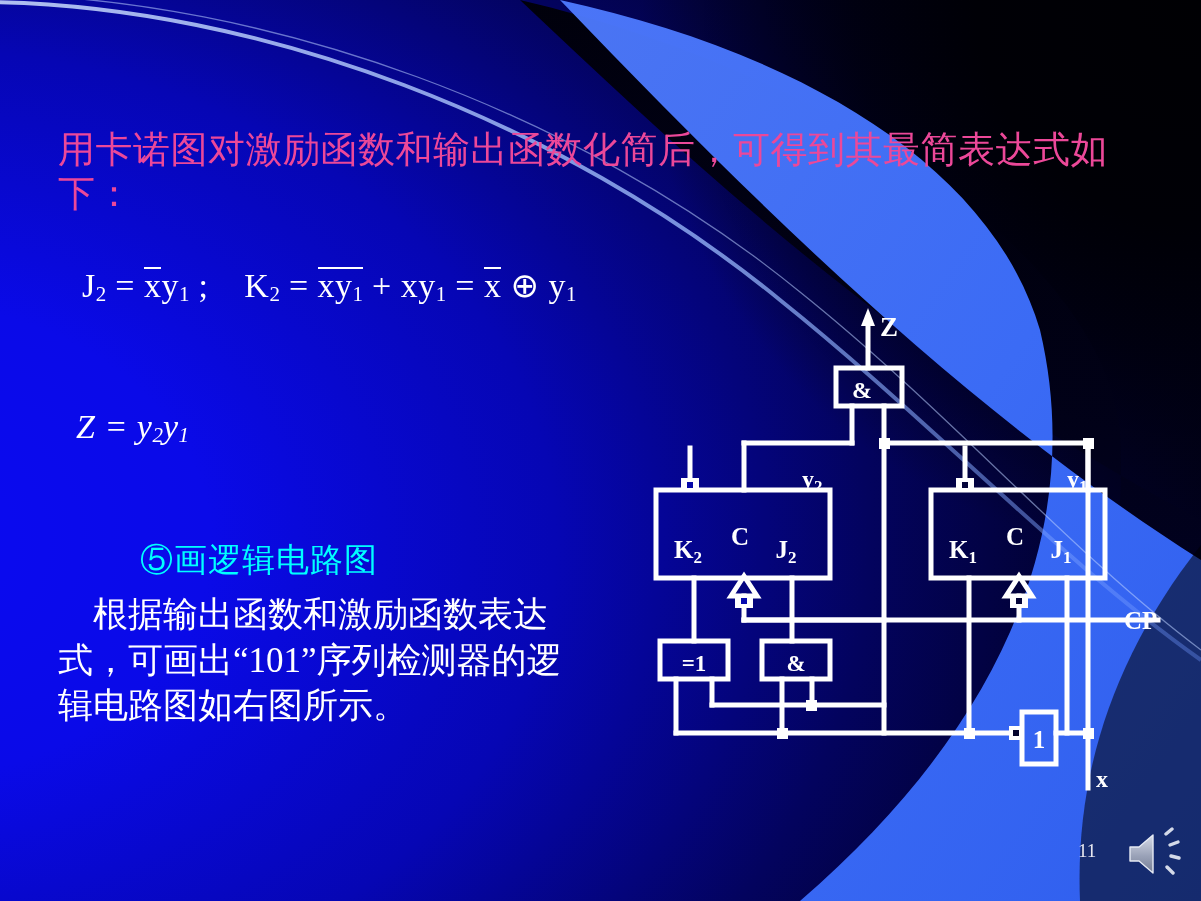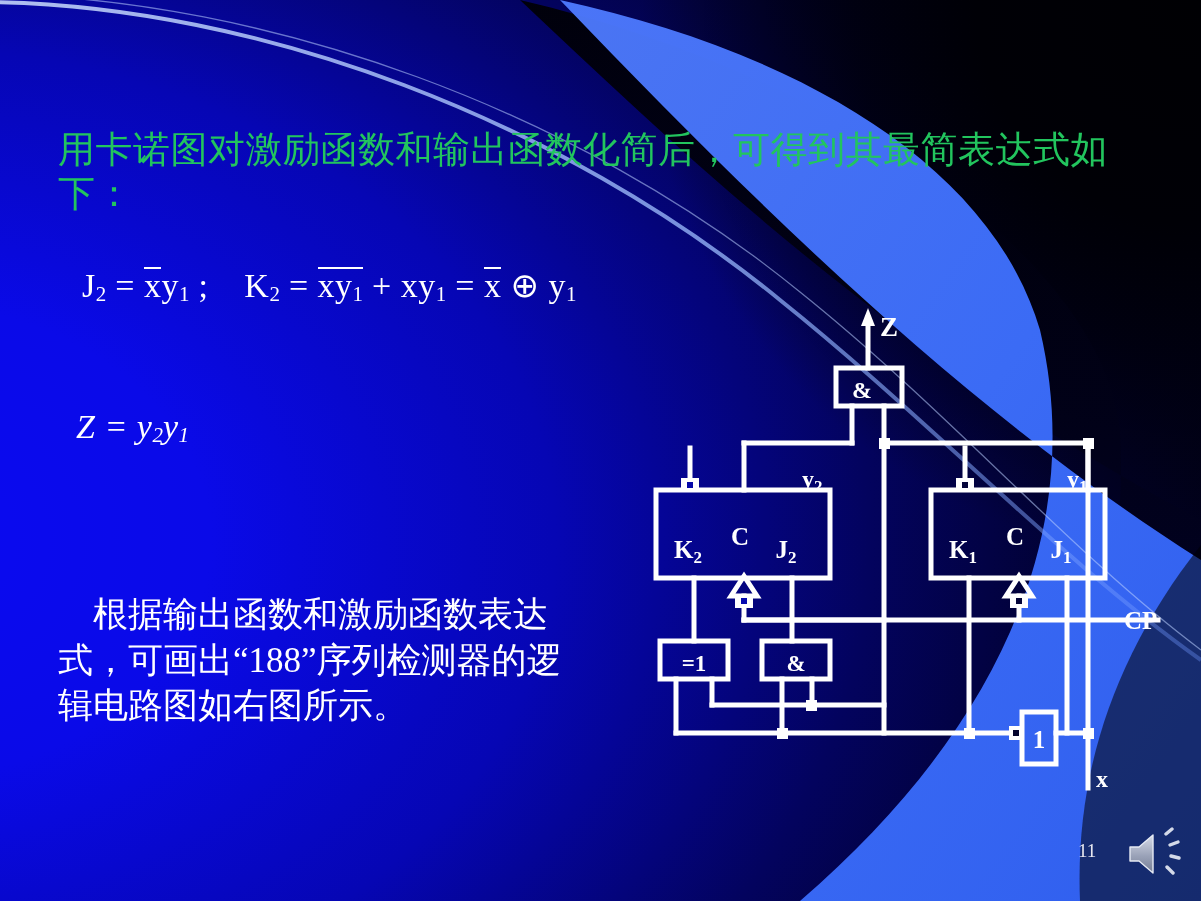--- a/index.html
+++ b/index.html
@@ -13,21 +13,21 @@
   .bg-base{position:absolute;inset:0;
     background:
       radial-gradient(ellipse 1500px 1100px at -10% 60%, #0a0af2 0%, #0a0ae8 22%, #0606b4 45%, #03035e 66%, #01012a 82%, #000008 100%);
   }
   .bg-dark-tr{position:absolute;top:0;right:0;width:620px;height:560px;
     background:radial-gradient(ellipse 560px 560px at 100% 0%, #000003 0%, #000006 40%, rgba(0,0,12,0.85) 62%, rgba(2,2,40,0.0) 100%);
   }
   .bg-wedge{position:absolute;inset:0;}
 
   
-  .txt{position:absolute;color:#22c55e;white-space:pre;}
+  .txt{position:absolute;color:#ec4899;white-space:pre;}
   .para1{left:58px;top:128px;width:1110px;font-size:37px;line-height:1.18;
          white-space:normal;letter-spacing:.5px;}
   .eq{position:absolute;color:#ffffff;font-size:34px;white-space:pre;letter-spacing:.5px;text-align:right;}
   .eq1{left:82px;top:265px;}
   .eq2{left:82px;top:345px;}
   .eq3{left:76px;top:408px;font-style:italic;}
   .sub{font-size:21px;vertical-align:-4px;letter-spacing:0;}
   .ovl{border-top:2px solid #fff;padding-top:1px;display:inline-block;line-height:.95;}
   .heading5{position:absolute;left:140px;top:538px;font-size:33px;color:#00ffff;
             letter-spacing:1px;white-space:nowrap;}
@@ -77,22 +77,23 @@
     <path d="M -10 -6 C 270 -2 580 112 800 292 C 950 412 1070 552 1201 650" fill="none" stroke="#b9d0ff" stroke-width="1.3" opacity="0.55"></path>
   </svg>
 
   <div class="txt para1">用卡诺图对激励函数和输出函数化简后，可得到其最简表达式如下：</div>
 
   <div class="eq eq1">J<span class="sub">2</span> = <span class="ovl">x</span>y<span class="sub">1</span> ;&nbsp;&nbsp;&nbsp; K<span class="sub">2</span> = <span class="ovl">x</span><span class="ovl">y<span class="sub">1</span></span> + xy<span class="sub">1</span> = <span class="ovl">x</span> ⊕ y<span class="sub">1</span></div>
 
 
   <div class="eq eq3">Z = y<span class="sub">2</span>y<span class="sub">1</span></div>
 
-
-  <div class="para2">　根据输出函数和激励函数表达式，可画出“188”序列检测器的逻辑电路图如右图所示。</div>
+  <div class="heading5">⑤画逻辑电路图</div>
+
+  <div class="para2">　根据输出函数和激励函数表达式，可画出“101”序列检测器的逻辑电路图如右图所示。</div>
 
   <div class="txt pagenum">11</div>
 
   <svg class="spk" viewBox="0 0 62 56">
     <defs>
       <linearGradient id="spkG" x1="0" y1="0" x2="0" y2="1">
         <stop offset="0%" stop-color="#d7dbe8"></stop>
         <stop offset="55%" stop-color="#9aa2b8"></stop>
         <stop offset="100%" stop-color="#767e95"></stop>
       </linearGradient>

